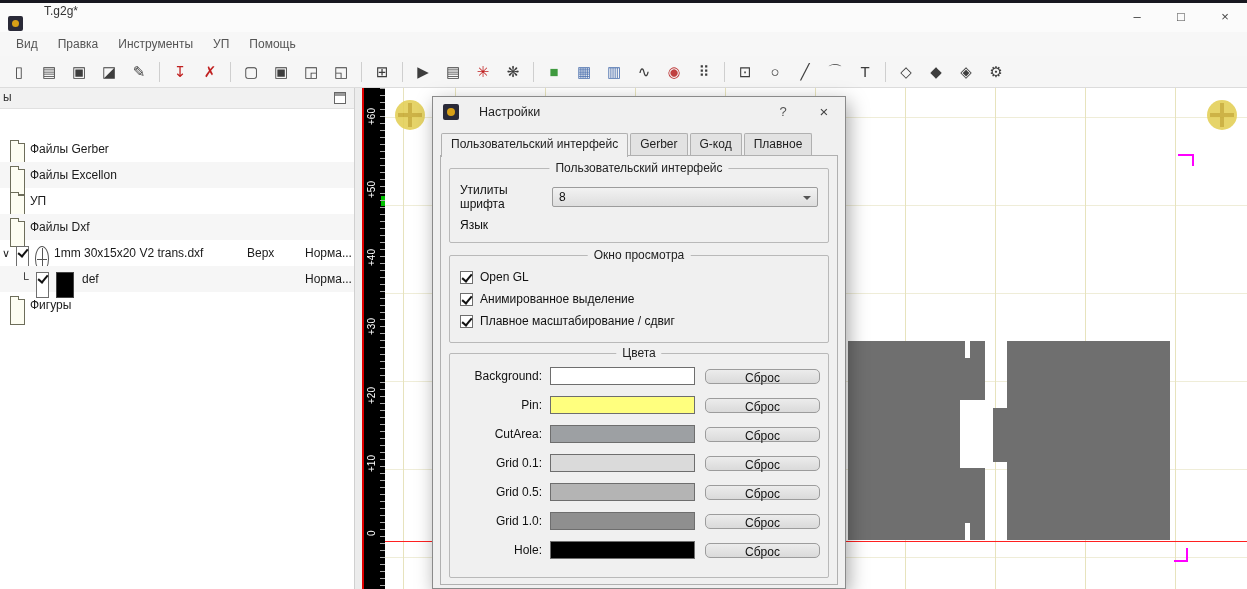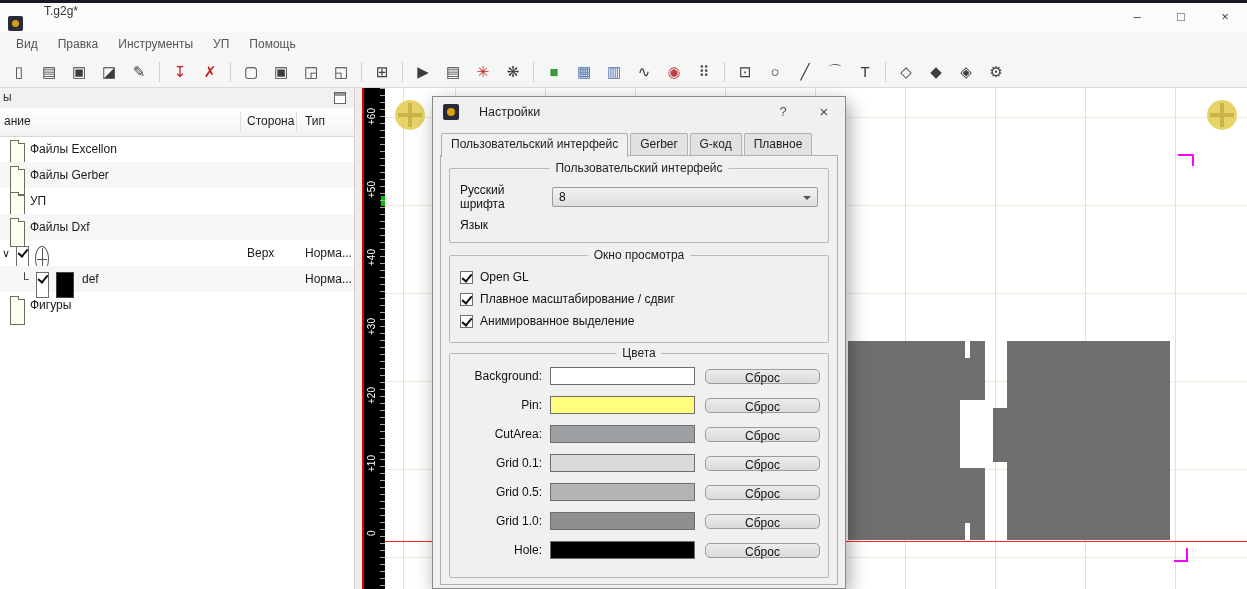--- a/index.html
+++ b/index.html
@@ -183,48 +183,42 @@
       <span class="tb-btn" style="color: rgb(61, 61, 61);">◆</span>
       <span class="tb-btn" style="color: rgb(61, 61, 61);">◈</span>
       <span class="tb-btn" style="color: rgb(61, 61, 61);">⚙</span>
     </div>
 
   <div class="panel">
     <div class="panel-cap">
       <span class="panel-cap-text">ы</span>
       <span class="dock-icon"></span>
     </div>
-    <div class="panel-head">
-      <span class="col-label ch0">ание</span>
-      <span class="vsep vs1"></span>
-      <span class="col-label ch1">Сторона</span>
-      <span class="vsep vs2"></span>
-      <span class="col-label ch2">Тип</span>
-    </div>
     <div class="panel-rows">
       <div class="trow">
         <span class="t-folder"></span>
+        <span class="t-lab">Файлы Gerber</span>
+      </div>
+      <div class="trow">
+        <span class="t-folder"></span>
         <span class="t-lab">Файлы Excellon</span>
-      </div>
-      <div class="trow">
-        <span class="t-folder"></span>
-        <span class="t-lab">Файлы Gerber</span>
       </div>
       <div class="trow">
         <span class="t-folder"></span>
         <span class="t-lab">УП</span>
       </div>
       <div class="trow">
         <span class="t-folder"></span>
         <span class="t-lab">Файлы Dxf</span>
       </div>
       <div class="trow">
         <span class="t-exp">∨</span>
         <span class="checkbox checked t-cb1"></span>
         <span class="t-target"></span>
+        <span class="t-lab-file">1mm 30x15x20 V2 trans.dxf</span>
         <span class="t-side">Верх</span>
         <span class="t-type">Норма...</span>
       </div>
       <div class="trow">
         <span class="t-conn">└</span>
         <span class="checkbox checked t-cb2"></span>
         <span class="t-swatch" style="background-color: rgb(0, 0, 0);"></span>
         <span class="t-lab-def">def</span>
         <span class="t-type">Норма...</span>
       </div>
@@ -275,41 +269,41 @@
       <span class="tab active">Пользовательский интерфейс</span>
       <span class="tab">Gerber</span>
       <span class="tab">G-код</span>
       <span class="tab">Плавное</span>
     </div>
     <div class="tab-frame">
 
       <div class="group g-ui">
         <span class="legend">Пользовательский интерфейс</span>
         <div class="form-row">
-          <span class="form-label">Русский шрифта</span>
+          <span class="form-label">Утилиты шрифта</span>
           <div class="combo">8</div>
         </div>
         <div class="form-row">
           <span class="form-label">Язык</span>
         </div>
       </div>
 
       <div class="group g-view">
         <span class="legend">Окно просмотра</span>
         <div class="cb-row">
           <span class="checkbox checked"></span>
           <span class="cb-label">Open GL</span>
         </div>
         <div class="cb-row">
           <span class="checkbox checked"></span>
-          <span class="cb-label">Плавное масштабирование / сдвиг</span>
+          <span class="cb-label">Анимированное выделение</span>
         </div>
         <div class="cb-row">
           <span class="checkbox checked"></span>
-          <span class="cb-label">Анимированное выделение</span>
+          <span class="cb-label">Плавное масштабирование / сдвиг</span>
         </div>
       </div>
 
       <div class="group g-colors">
         <span class="legend">Цвета</span>
         <div class="color-row">
           <span class="color-label">Background:</span>
           <span class="swatch" style="background-color: rgb(255, 255, 255);"></span>
           <button class="reset-btn">Сброс</button>
         </div>

